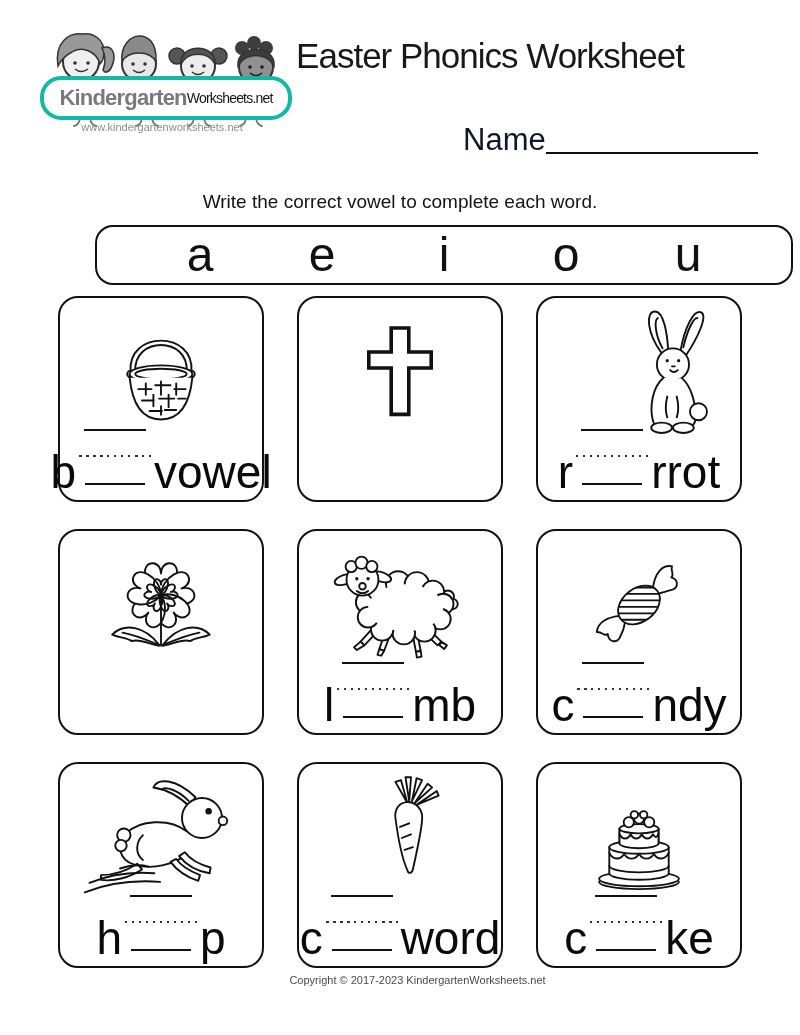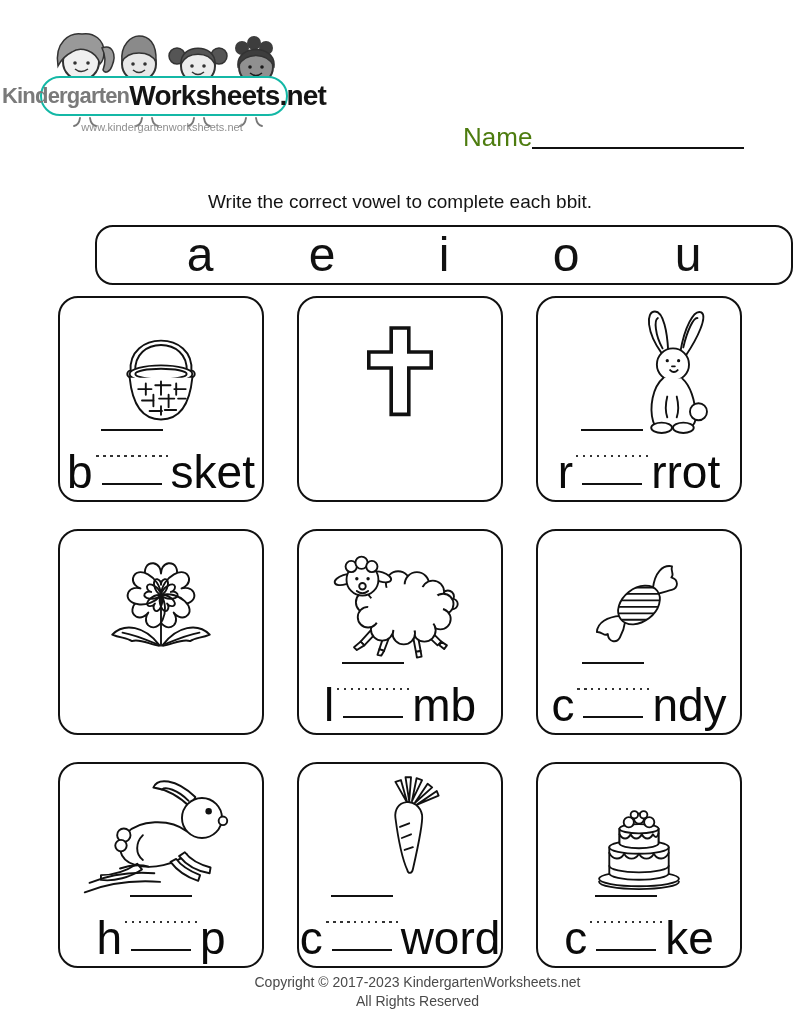--- a/index.html
+++ b/index.html
@@ -3,33 +3,33 @@
 <meta charset="utf-8">
 <style>
   html,body{margin:0;padding:0;background:#fff;}
   .sheet{position:relative;width:800px;height:1035px;background:#fff;overflow:hidden;
          font-family:"Liberation Sans","DejaVu Sans",sans-serif;color:#111;}
 
   
   .logo{position:absolute;left:40px;top:18px;width:250px;height:110px;}
   .logo-heads{position:absolute;left:10px;top:8px;z-index:1;}
   .logo-box{position:absolute;left:0;top:58px;width:244px;height:36px;z-index:2;
-            background:#fff;border:2px solid #14b8a6;border-radius:21px;
+            background:#fff;border:4px solid #14b8a6;border-radius:21px;
             display:flex;align-items:center;justify-content:center;white-space:nowrap;}
   .logo-box .b1{font-weight:bold;font-size:22px;letter-spacing:-0.8px;color:#7a7a7a;}
-  .logo-box .b2{font-weight:bold;font-size:28px;letter-spacing:-0.8px;color:#141414;}
+  .logo-box .b2{font-weight:normal;font-size:14px;letter-spacing:-0.8px;color:#141414;}
   .logo-feet{position:absolute;left:18px;top:99px;z-index:0;}
   .site-url{position:absolute;left:32px;top:121px;width:260px;text-align:center;
             font-size:11px;color:#8e8e8e;}
 
   
   .title{position:absolute;left:230px;right:50px;top:36px;text-align:center;
          font-size:35px;letter-spacing:-1px;color:#181818;font-weight:400;}
   .name-row{position:absolute;left:463px;top:122px;display:flex;align-items:baseline;}
-  .name-label{font-size:26px;color:#4d7c0f;}
+  .name-label{font-size:31px;color:#0f172a;}
   .name-line{display:inline-block;width:212px;border-bottom:2.5px solid #111;
              align-self:flex-end;margin-bottom:4px;}
 
   .instruction{position:absolute;left:0;right:0;top:191px;text-align:center;
                font-size:19px;color:#141414;}
 
   
   .vowel-box{position:absolute;left:95px;top:225px;width:610px;height:56px;
              border:2.5px solid #111;border-radius:18px;display:flex;
              align-items:center;padding:0 42px;box-sizing:content-box;}
@@ -50,21 +50,21 @@
   .blank{position:relative;width:72px;height:56px;margin:0 3px 10px 3px;flex:none;}
   .blank::before{content:"";position:absolute;top:0;left:5px;right:5px;
                  border-top:2.5px solid #111;}
   .blank::after{content:"";position:absolute;bottom:0;left:6px;right:6px;
                 border-bottom:2.5px solid #111;}
   .blank .mid{position:absolute;top:26px;left:0;right:0;height:2px;
               background-image:repeating-linear-gradient(90deg,#333 0 2.5px,transparent 2.5px 7px);}
 
   
   .footer{position:absolute;left:0;right:0;top:973px;text-align:center;
-          font-size:14px;color:#4a4a4a;line-height:1.35;padding-left:35px;}
+          font-size:11px;color:#4a4a4a;line-height:1.35;padding-left:35px;}
 
   svg{display:block;}
   .ln{stroke:#111;stroke-width:2;fill:none;stroke-linecap:round;stroke-linejoin:round;}
   .lw{stroke:#111;stroke-width:2;fill:#fff;stroke-linecap:round;stroke-linejoin:round;}
 </style>
 </head>
 <body>
 
 <div class="sheet">
 
@@ -113,26 +113,27 @@
           <path d="M94,1 q1,7 6,8"></path>
         <path d="M136,1 q-1,7 -6,8"></path>
           <path d="M146,1 q1,7 6,8"></path>
         <path d="M188,1 q-1,7 -6,8"></path>
           <path d="M198,1 q1,7 6,8"></path>
       </g>
     </svg>
   </div>
   <div class="site-url">www.kindergartenworksheets.net</div>
 
+  <div class="title">Easter Phonics Worksheet</div>
   <div class="name-row">
     <span class="name-label">Name</span>
     <span class="name-line"></span>
   </div>
 
-  <div class="instruction">Write the correct vowel to complete each bbit.</div>
+  <div class="instruction">Write the correct vowel to complete each word.</div>
 
   <div class="vowel-box">
     <span class="vowel">a</span>
     <span class="vowel">e</span>
     <span class="vowel">i</span>
     <span class="vowel">o</span>
     <span class="vowel">u</span>
   </div>
 
   <div class="cards">
@@ -151,21 +152,21 @@
             <path d="M36,78 h14 M54,74 h16 M74,78 h12 M40,90 h12 M58,88 h16 M78,88 h8 M48,101 h13 M64,100 h12"></path>
             <path d="M44,72 v12 M60,70 v14 M76,72 v12 M52,84 v12 M68,84 v13 M60,96 v9"></path>
           </g>
         </svg>
       </div>
       <div class="word">
         <span>b</span>
           <span class="blank">
             <span class="mid"></span>
           </span>
-          <span>sket</span>
+          <span>vowel</span>
       </div>
     </div>
 
     <div class="card">
       <div class="pic">
         <svg width="96" height="130" viewBox="0 0 120 130">
           <path d="M49,10 h22 v30 h28 v20 h-28 v58 h-22 v-58 h-28 v-20 h28 Z" fill="#fff" stroke="#111" stroke-width="4.5" stroke-linejoin="miter"></path>
         </svg>
       </div>
     </div>
@@ -381,16 +382,15 @@
             <span class="mid"></span>
           </span>
           <span>ke</span>
       </div>
     </div>
 
   </div>
 
   <div class="footer">
     <div>Copyright © 2017-2023 KindergartenWorksheets.net</div>
-    <div>All Rights Reserved</div>
   </div>
 
 </div>
 
 </body></html>

